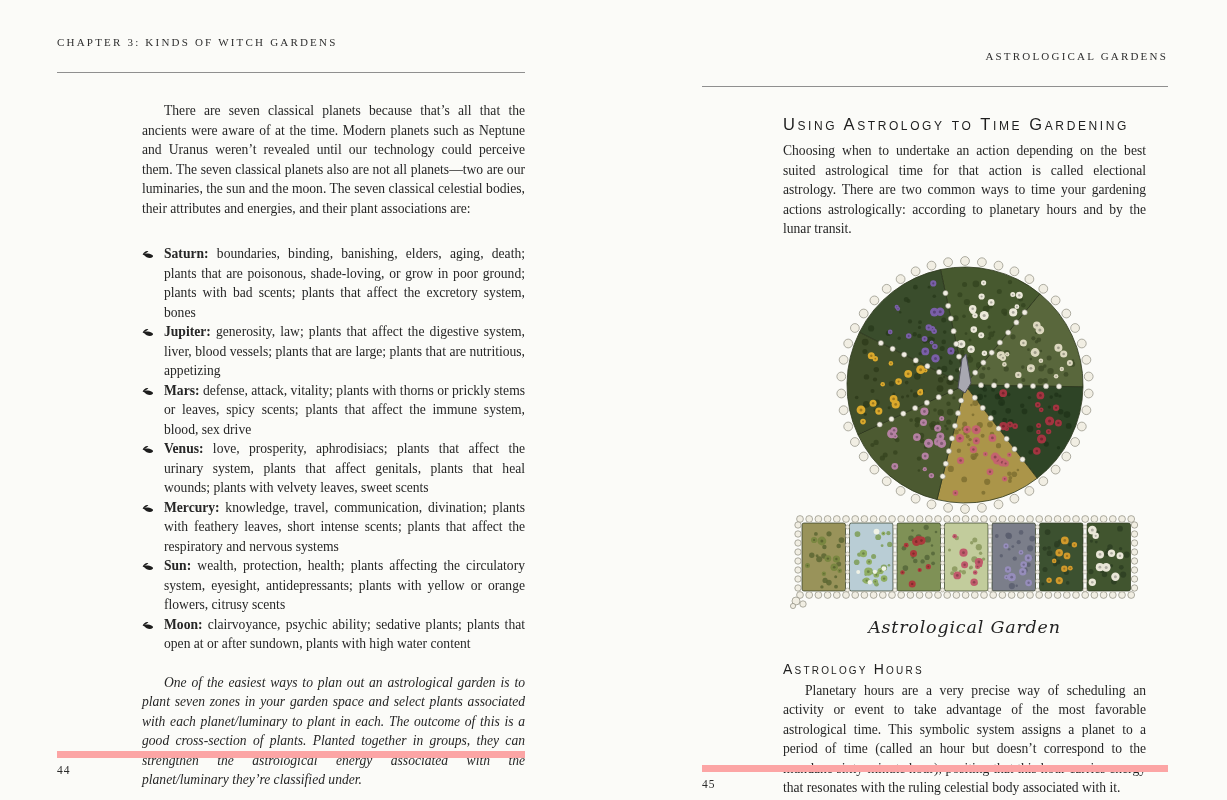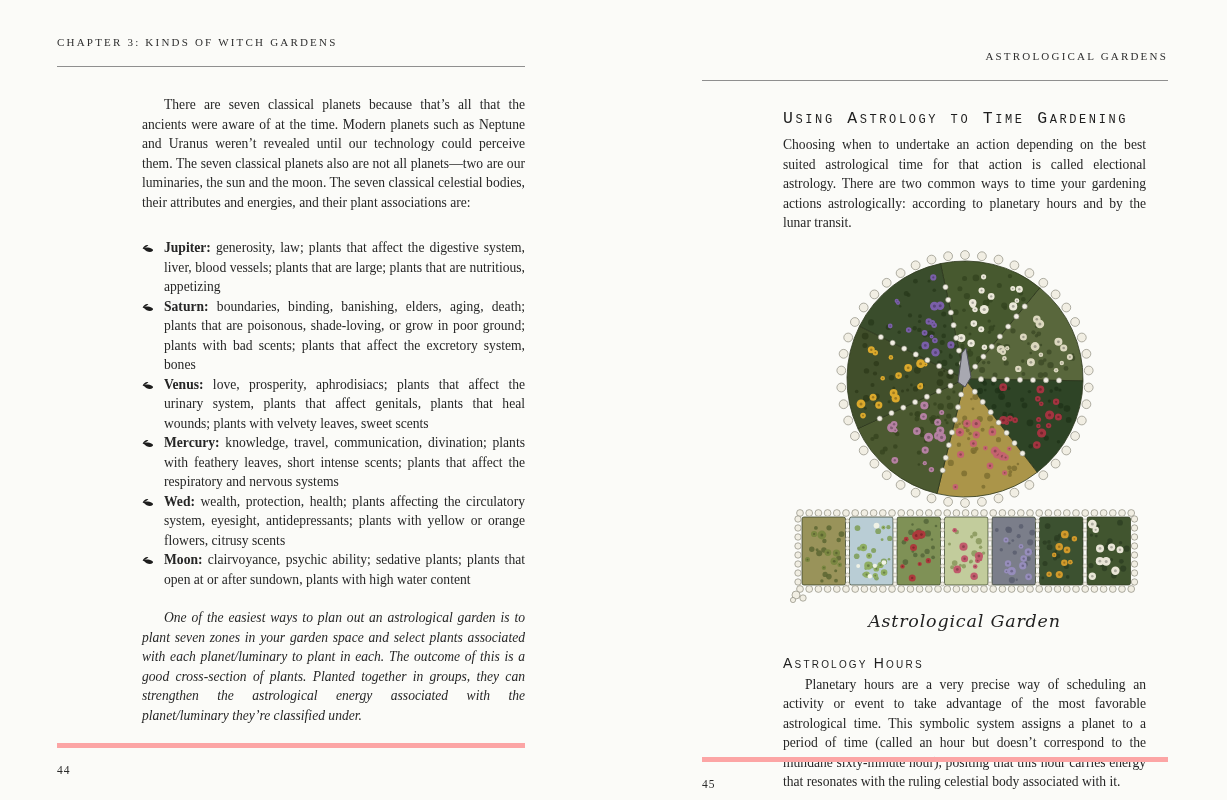--- a/index.html
+++ b/index.html
@@ -7,85 +7,88 @@
     width:1227px;height:800px;position:relative;
     background:#fbfbf8;color:#262626;
     font-family:"Liberation Serif",serif;
     overflow:hidden;
   }
   .page{position:absolute;top:36px;height:740px;}
   .page-left{left:57px;width:468px;}
   .page-right{left:702px;width:466px;margin-top:14px;}
   .running-head{
     font-size:11px;letter-spacing:2.2px;color:#2f2f2f;
-    padding-bottom:18px;border-bottom:1px solid #8f8f8f;
+    padding-bottom:24px;border-bottom:1px solid #8f8f8f;
     white-space:nowrap;
   }
   .page-right .running-head{text-align:right;}
   .body-col{margin-top:28px;}
   .page-left .body-col{margin-left:85px;width:383px;}
   .page-right .body-col{margin-left:81px;width:363px;}
   p{font-size:13.6px;line-height:19.5px;text-align:justify;margin:0;}
   .indent{text-indent:22px;}
   .closing{margin-top:19px;font-style:italic;}
   ul.planet-list{list-style:none;margin:26px 0 0 0;padding:0;}
   ul.planet-list li{
     font-size:13.6px;line-height:19.5px;text-align:justify;
     padding-left:22px;text-indent:-22px;
   }
   .leaf{display:inline-block;width:22px;text-indent:0;}
   .leaf svg{vertical-align:-1px;}
   .term{font-weight:bold;}
   .section-heading{
-    font-family:Liberation Mono, monospace;
+    font-family:Liberation Sans, sans-serif;
     font-variant:small-caps;font-weight:500;
     font-size:16.5px;letter-spacing:2.6px;color:#1e1e1e;
     margin:0 0 7px 0;white-space:nowrap;
   }
   .sub-heading{
     font-family:"Liberation Sans",sans-serif;
     font-variant:small-caps;font-weight:500;
     font-size:14px;letter-spacing:2.2px;color:#1e1e1e;
     margin:24px 0 4px 0;
   }
   figure.garden-figure{margin:16px 0 0 0;text-align:center;}
   .caption{
     font-family:"DejaVu Serif",serif;font-style:italic;
     font-size:17.5px;letter-spacing:.8px;color:#222;margin-top:2px;text-align:center;
   }
   .page-footer{
     position:absolute;bottom:0;left:0;right:0;
-    border-top:5px solid #fca5a5;padding-top:16px;
+    border-top:7px solid #fca5a5;padding-top:6px;
     font-size:11.5px;letter-spacing:1px;color:#2a2a2a;
   }
   .page-right .page-footer{text-align:left;}
 </style>
 </head>
 <body>
 
 <div class="page page-left">
   <div class="running-head">CHAPTER 3: KINDS OF WITCH GARDENS</div>
   <div class="body-col">
     <p class="indent">There are seven classical planets because that’s all that the ancients were aware of at the time. Modern planets such as Neptune and Uranus weren’t revealed until our technology could perceive them. The seven classical planets also are not all planets—two are our luminaries, the sun and the moon. The seven classical celestial bodies, their attributes and energies, and their plant associations are:</p>
     <ul class="planet-list">
         <li><span class="leaf"><svg width="12" height="9" viewBox="0 0 12 9">
               <path d="M0.6,4.6 C2.1,1.4 4.3,0.4 6.4,1.1 C5.4,2.5 3.7,3.3 2.1,3.7 C4.7,3.2 7.6,3.4 10.2,4.9 C11.2,5.5 11.3,6.4 10.6,7 C8.5,8.8 4.1,7.7 2.2,5.2 Z" fill="#1d1d1d"></path>
+            </svg></span><b class="term">Saturn:</b> <span>boundaries, binding, banishing, elders, aging, death; plants that are poisonous, shade-loving, or grow in poor ground; plants with bad scents; plants that affect the excretory system, bones</span></li>
+        <li><span class="leaf"><svg width="12" height="9" viewBox="0 0 12 9">
+              <path d="M0.6,4.6 C2.1,1.4 4.3,0.4 6.4,1.1 C5.4,2.5 3.7,3.3 2.1,3.7 C4.7,3.2 7.6,3.4 10.2,4.9 C11.2,5.5 11.3,6.4 10.6,7 C8.5,8.8 4.1,7.7 2.2,5.2 Z" fill="#1d1d1d"></path>
             </svg></span><b class="term">Jupiter:</b> <span>generosity, law; plants that affect the digestive system, liver, blood vessels; plants that are large; plants that are nutritious, appetizing</span></li>
         <li><span class="leaf"><svg width="12" height="9" viewBox="0 0 12 9">
               <path d="M0.6,4.6 C2.1,1.4 4.3,0.4 6.4,1.1 C5.4,2.5 3.7,3.3 2.1,3.7 C4.7,3.2 7.6,3.4 10.2,4.9 C11.2,5.5 11.3,6.4 10.6,7 C8.5,8.8 4.1,7.7 2.2,5.2 Z" fill="#1d1d1d"></path>
-            </svg></span><b class="term">Saturn:</b> <span>boundaries, binding, banishing, elders, aging, death; plants that are poisonous, shade-loving, or grow in poor ground; plants with bad scents; plants that affect the excretory system, bones</span></li>
+            </svg></span><b class="term">Mars:</b> <span>defense, attack, vitality; plants with thorns or prickly stems or leaves, spicy scents; plants that affect the immune system, blood, sex drive</span></li>
         <li><span class="leaf"><svg width="12" height="9" viewBox="0 0 12 9">
               <path d="M0.6,4.6 C2.1,1.4 4.3,0.4 6.4,1.1 C5.4,2.5 3.7,3.3 2.1,3.7 C4.7,3.2 7.6,3.4 10.2,4.9 C11.2,5.5 11.3,6.4 10.6,7 C8.5,8.8 4.1,7.7 2.2,5.2 Z" fill="#1d1d1d"></path>
             </svg></span><b class="term">Venus:</b> <span>love, prosperity, aphrodisiacs; plants that affect the urinary system, plants that affect genitals, plants that heal wounds; plants with velvety leaves, sweet scents</span></li>
         <li><span class="leaf"><svg width="12" height="9" viewBox="0 0 12 9">
               <path d="M0.6,4.6 C2.1,1.4 4.3,0.4 6.4,1.1 C5.4,2.5 3.7,3.3 2.1,3.7 C4.7,3.2 7.6,3.4 10.2,4.9 C11.2,5.5 11.3,6.4 10.6,7 C8.5,8.8 4.1,7.7 2.2,5.2 Z" fill="#1d1d1d"></path>
             </svg></span><b class="term">Mercury:</b> <span>knowledge, travel, communication, divination; plants with feathery leaves, short intense scents; plants that affect the respiratory and nervous systems</span></li>
         <li><span class="leaf"><svg width="12" height="9" viewBox="0 0 12 9">
               <path d="M0.6,4.6 C2.1,1.4 4.3,0.4 6.4,1.1 C5.4,2.5 3.7,3.3 2.1,3.7 C4.7,3.2 7.6,3.4 10.2,4.9 C11.2,5.5 11.3,6.4 10.6,7 C8.5,8.8 4.1,7.7 2.2,5.2 Z" fill="#1d1d1d"></path>
-            </svg></span><b class="term">Wed:</b> <span>wealth, protection, health; plants affecting the circulatory system, eyesight, antidepressants; plants with yellow or orange flowers, citrusy scents</span></li>
+            </svg></span><b class="term">Sun:</b> <span>wealth, protection, health; plants affecting the circulatory system, eyesight, antidepressants; plants with yellow or orange flowers, citrusy scents</span></li>
         <li><span class="leaf"><svg width="12" height="9" viewBox="0 0 12 9">
               <path d="M0.6,4.6 C2.1,1.4 4.3,0.4 6.4,1.1 C5.4,2.5 3.7,3.3 2.1,3.7 C4.7,3.2 7.6,3.4 10.2,4.9 C11.2,5.5 11.3,6.4 10.6,7 C8.5,8.8 4.1,7.7 2.2,5.2 Z" fill="#1d1d1d"></path>
             </svg></span><b class="term">Moon:</b> <span>clairvoyance, psychic ability; sedative plants; plants that open at or after sundown, plants with high water content</span></li>
       </ul>
     <p class="indent closing">One of the easiest ways to plan out an astrological garden is to plant seven zones in your garden space and select plants associated with each planet/luminary to plant in each. The outcome of this is a good cross-section of plants. Planted together in groups, they can strengthen the astrological energy associated with the planet/luminary they’re classified under.</p>
   </div>
   <div class="page-footer">
     <span>44</span>
   </div>
 </div>

